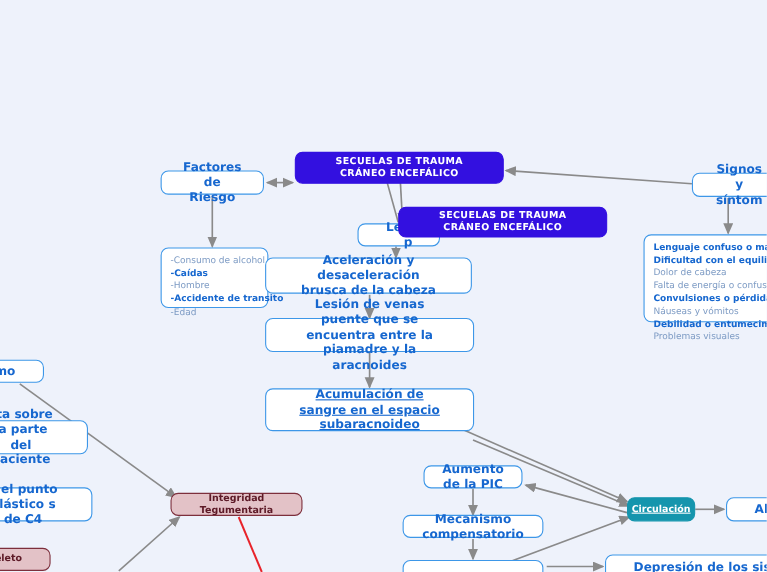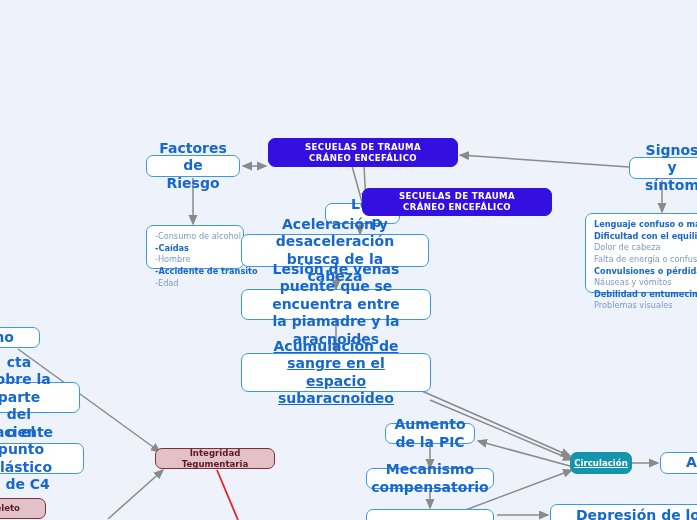--- a/index.html
+++ b/index.html
@@ -40,21 +40,21 @@
     text-align: center;
     line-height: 1.25;
     padding: 4px 25px;
   }
   
   .n-blue {
     background: #ffffff;
     border: 1.6px solid #3d97e8;
     color: #1667cf;
     font-weight: bold;
-    font-size: 14px;
+    font-size: 11px;
   }
   
   .n-purple {
     background: #3310e0;
     border: 1px solid #3310e0;
     color: #ffffff;
     font-weight: bold;
     font-size: 8.6px;
     letter-spacing: .35px;
   }
@@ -148,21 +148,21 @@
     <g stroke="#e8232a" stroke-width="1.8" fill="none">
 
       <line x1="217" y1="470" x2="238" y2="520"></line>
     </g>
   </svg>
 
   <div class="node n-blue" style="left:146px; top:155px; width:94px; height:22px;">
     <span>Factores de Riesgo</span>
   </div>
 
-  <div class="node n-list" style="left:146px; top:225px; width:98px; height:44px;">
+  <div class="node n-list" style="left:146px; top:225px; width:98px; height:55px;">
     <span class="li-norm">-Consumo de alcohol</span>
     <span class="li-bold">-Caídas</span>
     <span class="li-norm">-Hombre</span>
     <span class="li-bold">-Accidente de transito</span>
     <span class="li-norm">-Edad</span>
   </div>
 
   <div class="node n-purple" style="left:268px; top:138px; width:190px; height:29px;">
     <span>SECUELAS DE TRAUMA CRÁNEO ENCEFÁLICO</span>
   </div>

